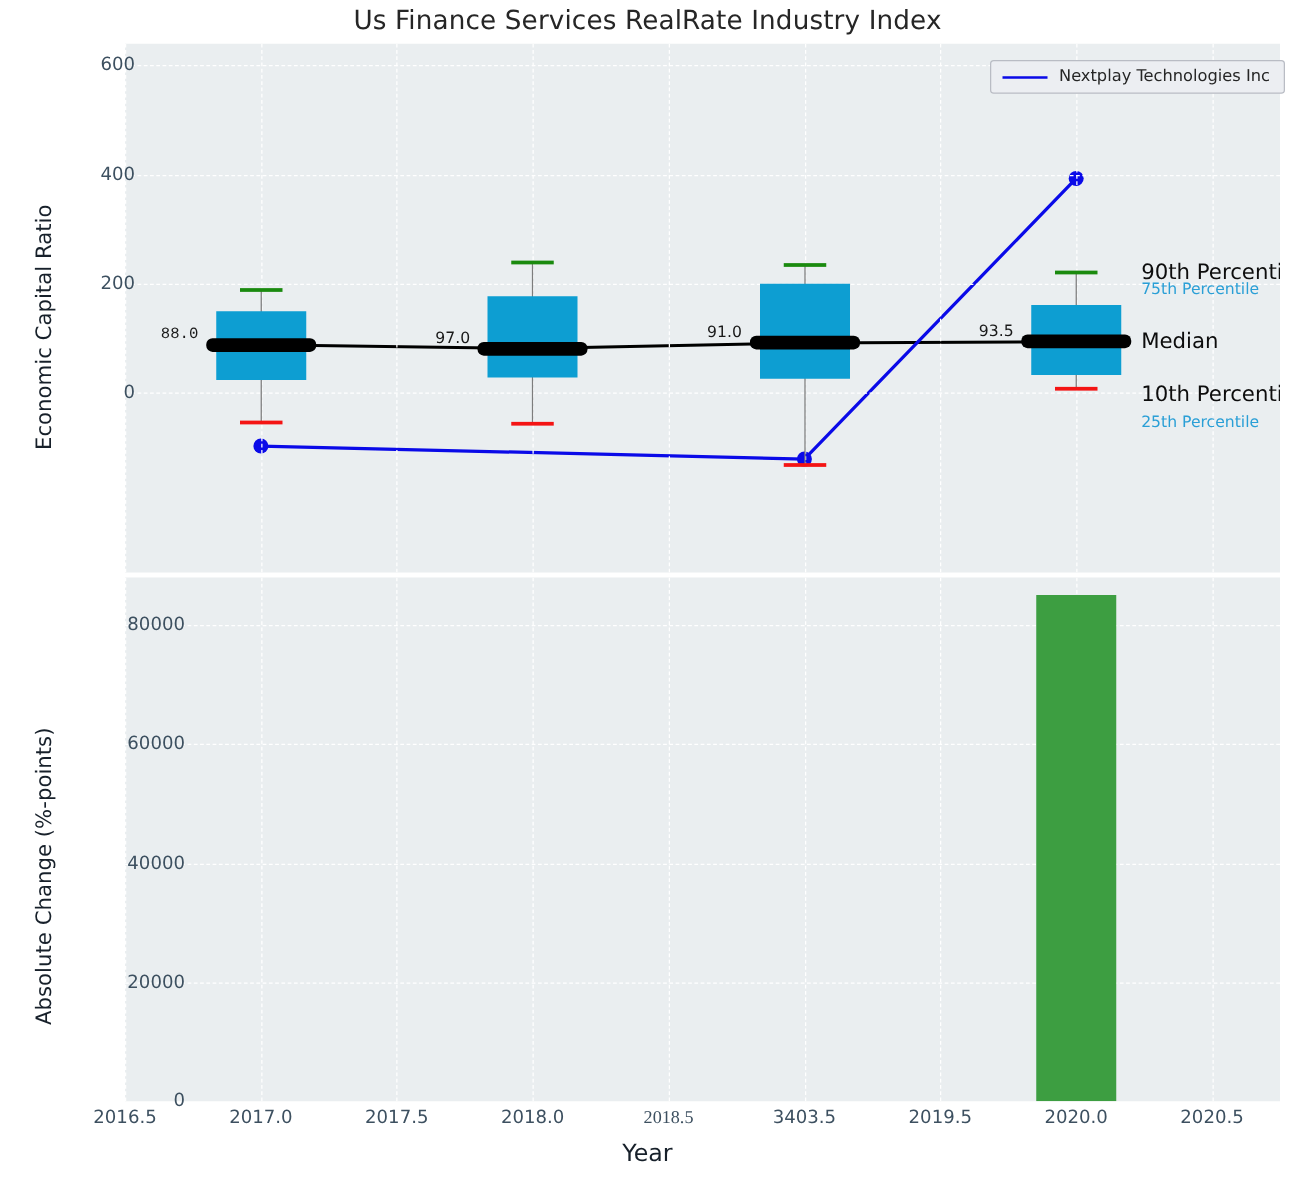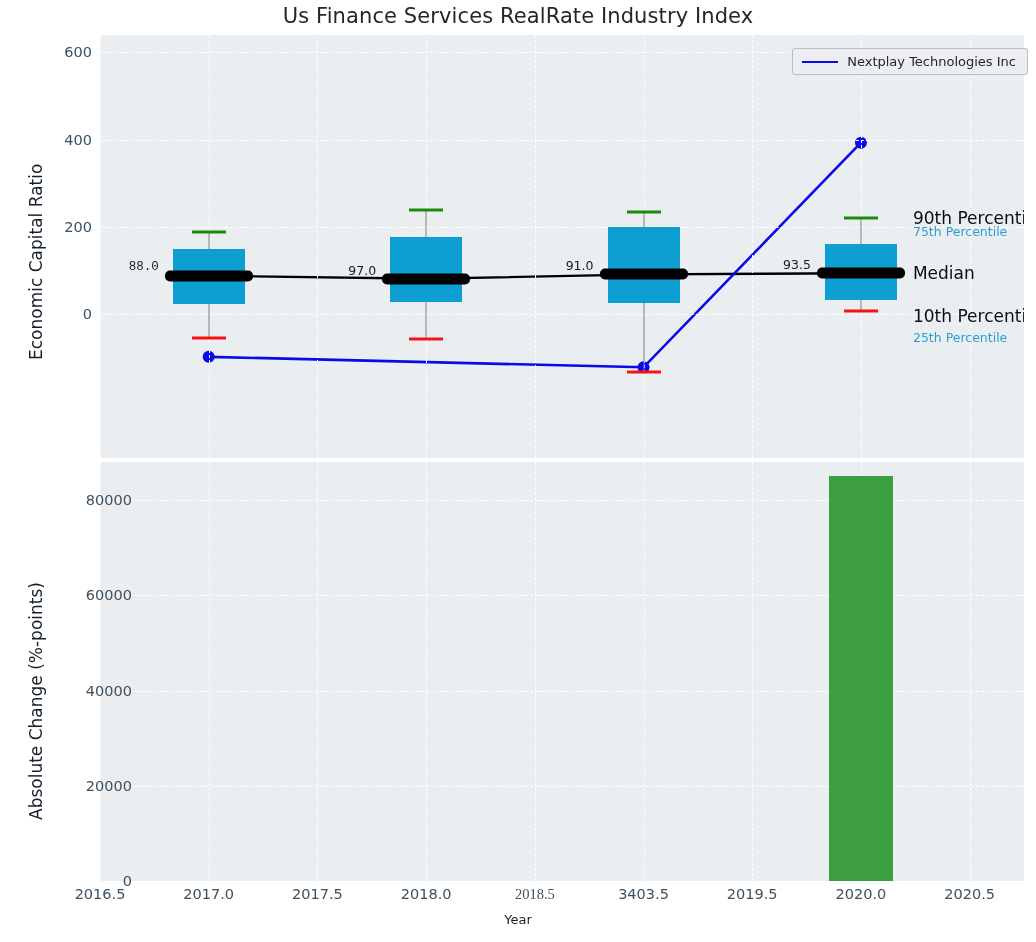--- a/index.html
+++ b/index.html
@@ -57,21 +57,21 @@
     position: absolute;
     right: 0;
     width: 90px;
     text-align: right;
     font-size: 14.5px;
     color: #3d5060;
     transform: translateY(-50%);
   }
   #ytick-layer-top, #ytick-layer-bottom {
     position: absolute;
-    left: 0; width: 92px; padding-left: 20px;
+    left: 16px; width: 92px; padding-left: 20px;
   }
   #ytick-layer-top    { top: 35px;  height: 423px; }
   #ytick-layer-bottom { top: 462px; height: 419px; margin-left: 40px; }
 
   #xtick-layer {
     position: absolute;
     left: 100px; top: 886px;
     width: 924px; height: 24px;
   }
   .xtick {
@@ -93,21 +93,21 @@
     transform-origin: 0 0;
     transform: rotate(-90deg);
   }
   #ylabel-top    { left: 26px; top: 360px; }
   #ylabel-bottom { left: 26px; top: 820px; }
   #xlabel {
     position: absolute;
     left: 0; top: 912px;
     width: 1036px;
     text-align: center;
-    font-size: 13px;
+    font-size: 19px;
     color: #17202a;
   }
 
   
   #legend {
     position: absolute;
     right: 8px; top: 48px;
     display: flex;
     align-items: center;
     gap: 9px;

